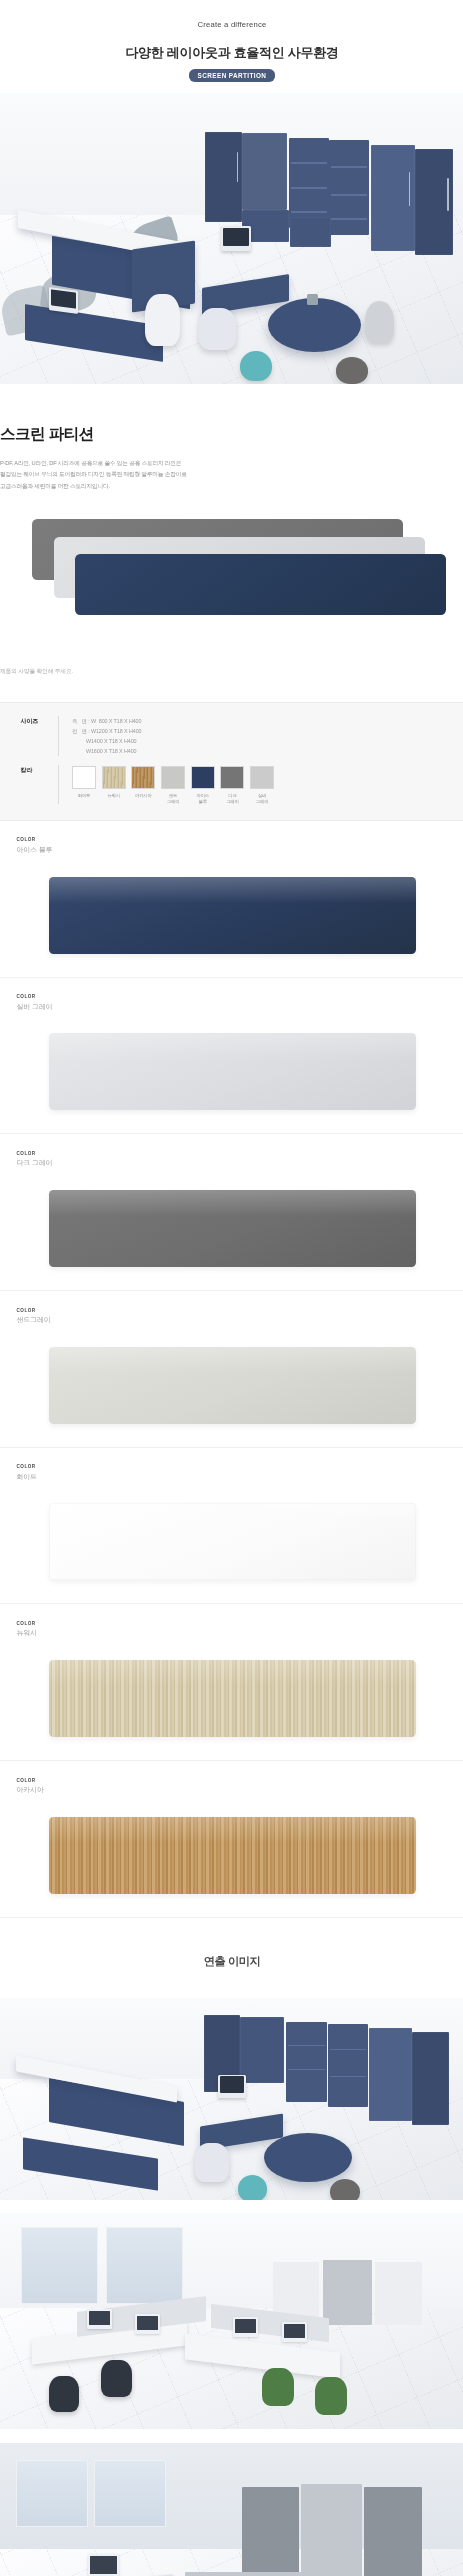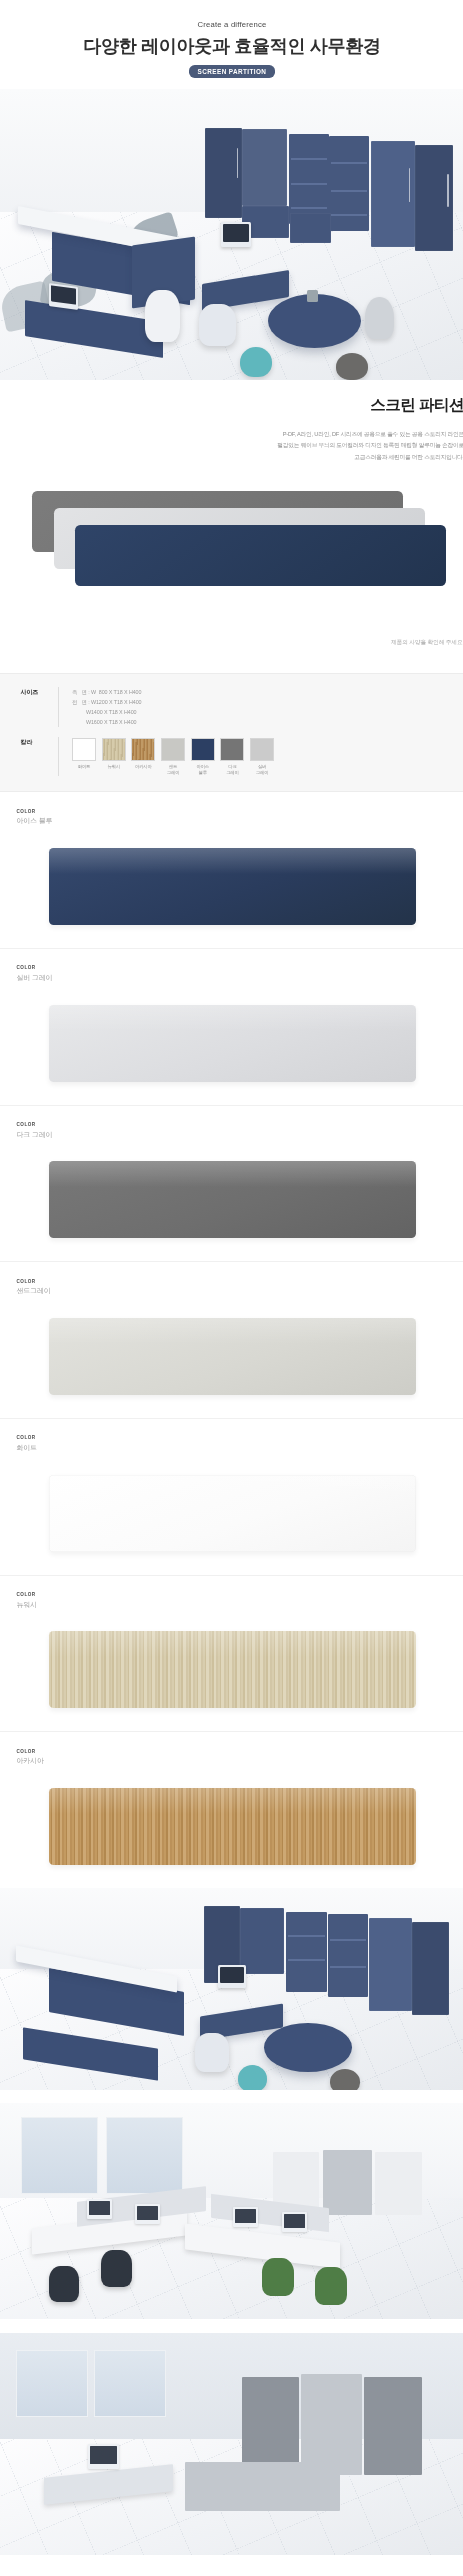--- a/index.html
+++ b/index.html
@@ -13,21 +13,21 @@
   }
   .page{width:464px;position:relative;overflow:hidden;background:#fff;}
 
   
   .top-block{width:464px;padding:19.6px 0 0;text-align:center;background:#fff;}
   .eyebrow{
     font-size:7.7px;letter-spacing:0.2px;color:#4a4a4a;font-weight:400;
     line-height:1.3;
   }
   .headline{
-    margin-top:5px;font-size:18px;font-weight:700;color:#2f2f2f;
+    margin-top:15px;font-size:13px;font-weight:700;color:#2f2f2f;
     letter-spacing:-0.3px;line-height:1.25;
   }
   .badge-wrap{margin-top:8.2px;margin-bottom:11.3px;}
   .badge{
     display:inline-block;background:#4a5a7a;color:#fff;
     font-size:6.4px;font-weight:700;letter-spacing:0.4px;
     padding:2.6px 8.2px 3.1px;border-radius:5.7px;
   }
 
   
@@ -65,21 +65,21 @@
          box-shadow:0 3.1px 6.2px rgba(0,0,0,.16);}
   .chair.mesh{background:#e4e8ee;}
   .plantpot{position:absolute;background:#5c6470;border-radius:1px 1px 3.1px 3.1px;}
   .leaf{position:absolute;background:#9aa6ae;border-radius:50% 10% 50% 10%;opacity:.85;}
   .roundtable{position:absolute;background:#3e5179;border-radius:50%;
               box-shadow:0 5.2px 9.3px rgba(40,55,85,.25);}
   .stool{position:absolute;border-radius:50% 50% 44% 44%;box-shadow:0 2.6px 5.2px rgba(0,0,0,.15);}
   .partitionpanel{position:absolute;background:#3c4f76;border-radius:1px;}
 
   
-  .sec-title-wrap{text-align:right;padding:15px 0 0;background:#fff;}
+  .sec-title-wrap{text-align:left;padding:40px 0 0;background:#fff;}
   .sec-title{font-size:15.5px;font-weight:700;color:#1f1f1f;letter-spacing:-0.5px;line-height:1.3;}
   .sec-title .thin{font-weight:400;}
   .sec-desc{
     margin-top:13.4px;font-size:5.7px;line-height:2.05;color:#8d8d8d;
     letter-spacing:-0.2px;
   }
   .sec-sub{margin-top:5.7px;font-size:5.7px;color:#a8a8a8;letter-spacing:-0.1px;}
 
   
   .stack{position:relative;width:464px;height:103px;margin-top:17.5px;background:#fff;}
@@ -347,20 +347,23 @@
       </div>
       <div class="cblock">
         <div class="cb-head">
           <div class="cb-kicker">COLOR</div>
           <div class="cb-name">아카시아</div>
         </div>
         <div class="cb-art art-acacia"></div>
       </div>
     </div>
 
+  <div class="gal-title-wrap">
+    <div class="gal-title">연출 이미지</div>
+  </div>
 
   <div class="scene scene-g1">
     <div class="wall-g" style="height:46%;"></div>
     <div class="floor" style="height:60%;"></div>
     <div class="cab dk" style="left:204px;top:17.5px;width:36px;height:77px;"></div>
     <div class="cab" style="left:240px;top:19.6px;width:44px;height:66px;"></div>
     <div class="shelfbox" style="left:286px;top:24px;width:41px;height:80px;">
         <span class="shelf" style="top:23px;"></span>
         <span class="shelf" style="top:47px;"></span>
       </div>

